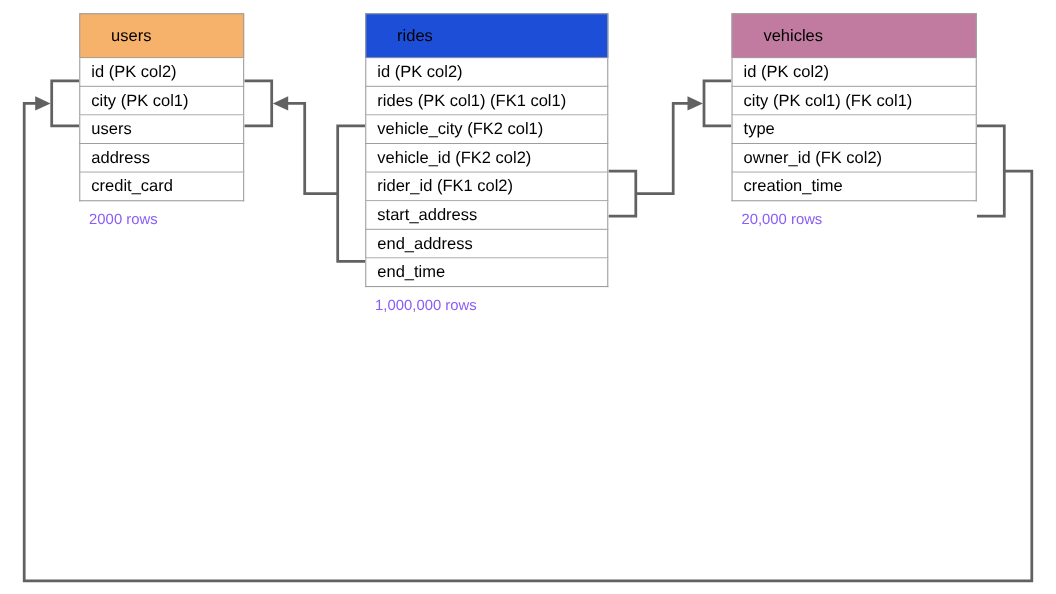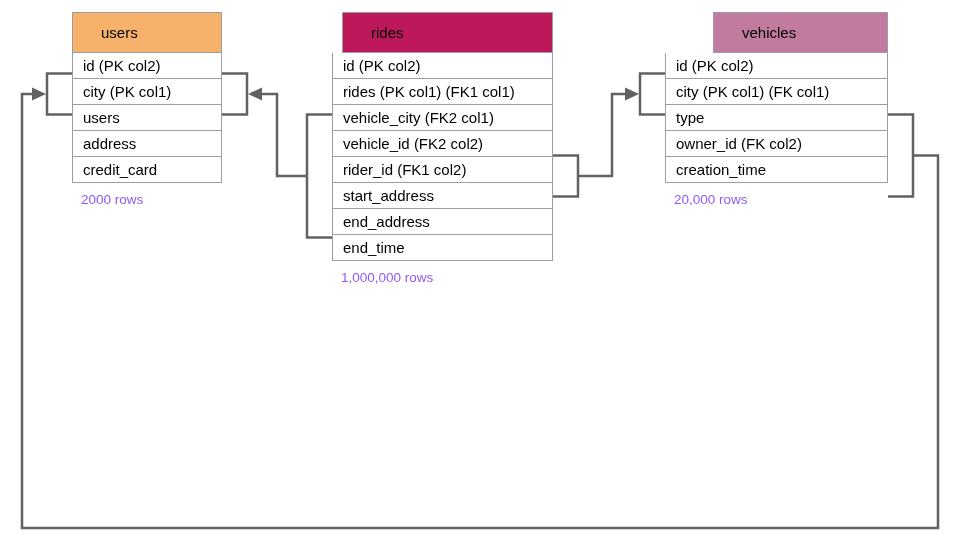--- a/index.html
+++ b/index.html
@@ -85,36 +85,36 @@
         <div class="trow">id (PK col2)</div>
         <div class="trow">city (PK col1)</div>
         <div class="trow">users</div>
         <div class="trow">address</div>
         <div class="trow">credit_card</div>
       </div>
     <div class="rowcount">2000 rows</div>
   </div>
 
   <div class="dbtable" style="left:332px; top:12px; width:221px;">
-    <div class="thead" style="background: #be185d; margin-left: 10px;">rides</div>
+    <div class="thead" style="background: #1d4ed8;">rides</div>
     <div>
         <div class="trow">id (PK col2)</div>
         <div class="trow">rides (PK col1) (FK1 col1)</div>
         <div class="trow">vehicle_city (FK2 col1)</div>
         <div class="trow">vehicle_id (FK2 col2)</div>
         <div class="trow">rider_id (FK1 col2)</div>
         <div class="trow">start_address</div>
         <div class="trow">end_address</div>
         <div class="trow">end_time</div>
       </div>
     <div class="rowcount">1,000,000 rows</div>
   </div>
 
   <div class="dbtable" style="left:665px; top:12px; width:223px;">
-    <div class="thead" style="background: rgb(194, 123, 160); margin-left: 48px;">vehicles</div>
+    <div class="thead" style="background: rgb(194, 123, 160);">vehicles</div>
     <div>
         <div class="trow">id (PK col2)</div>
         <div class="trow">city (PK col1) (FK col1)</div>
         <div class="trow">type</div>
         <div class="trow">owner_id (FK col2)</div>
         <div class="trow">creation_time</div>
       </div>
     <div class="rowcount">20,000 rows</div>
   </div>
 

